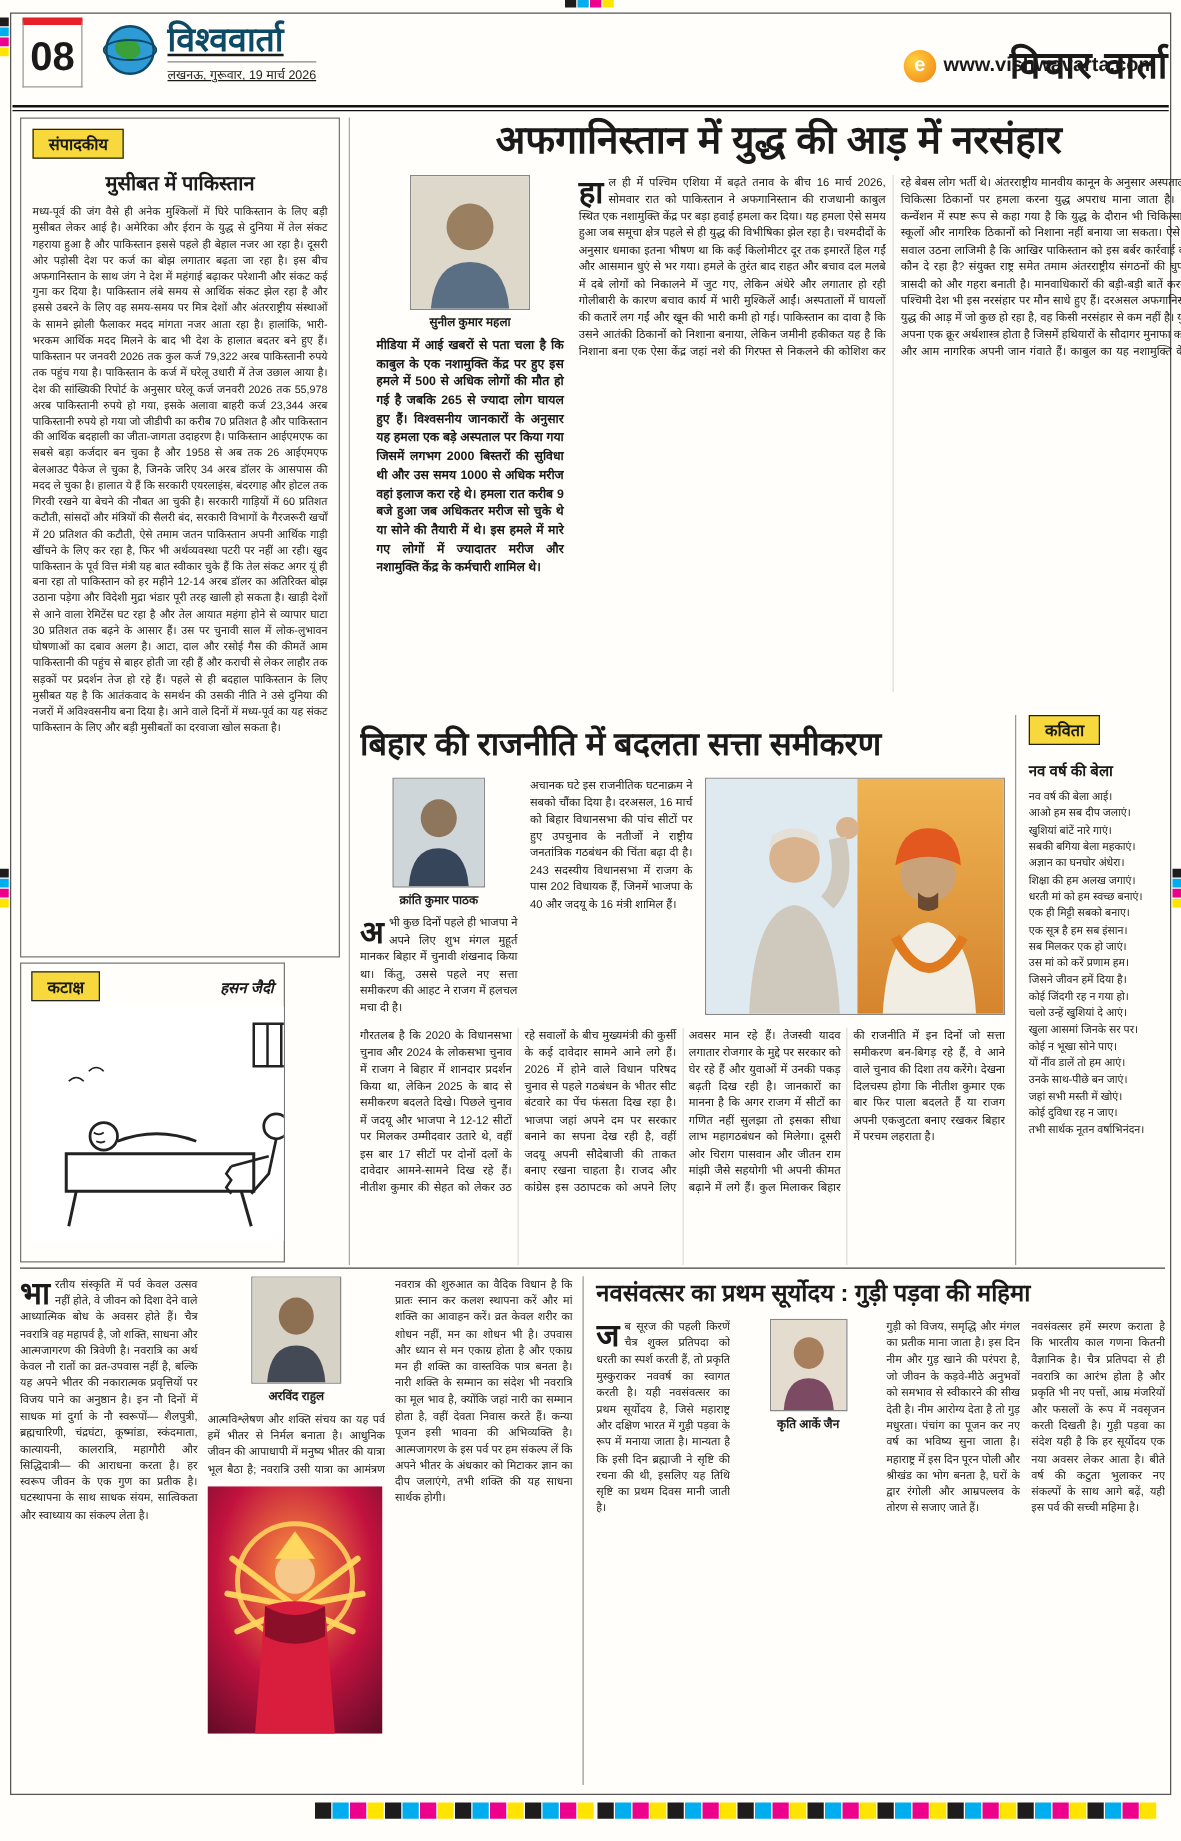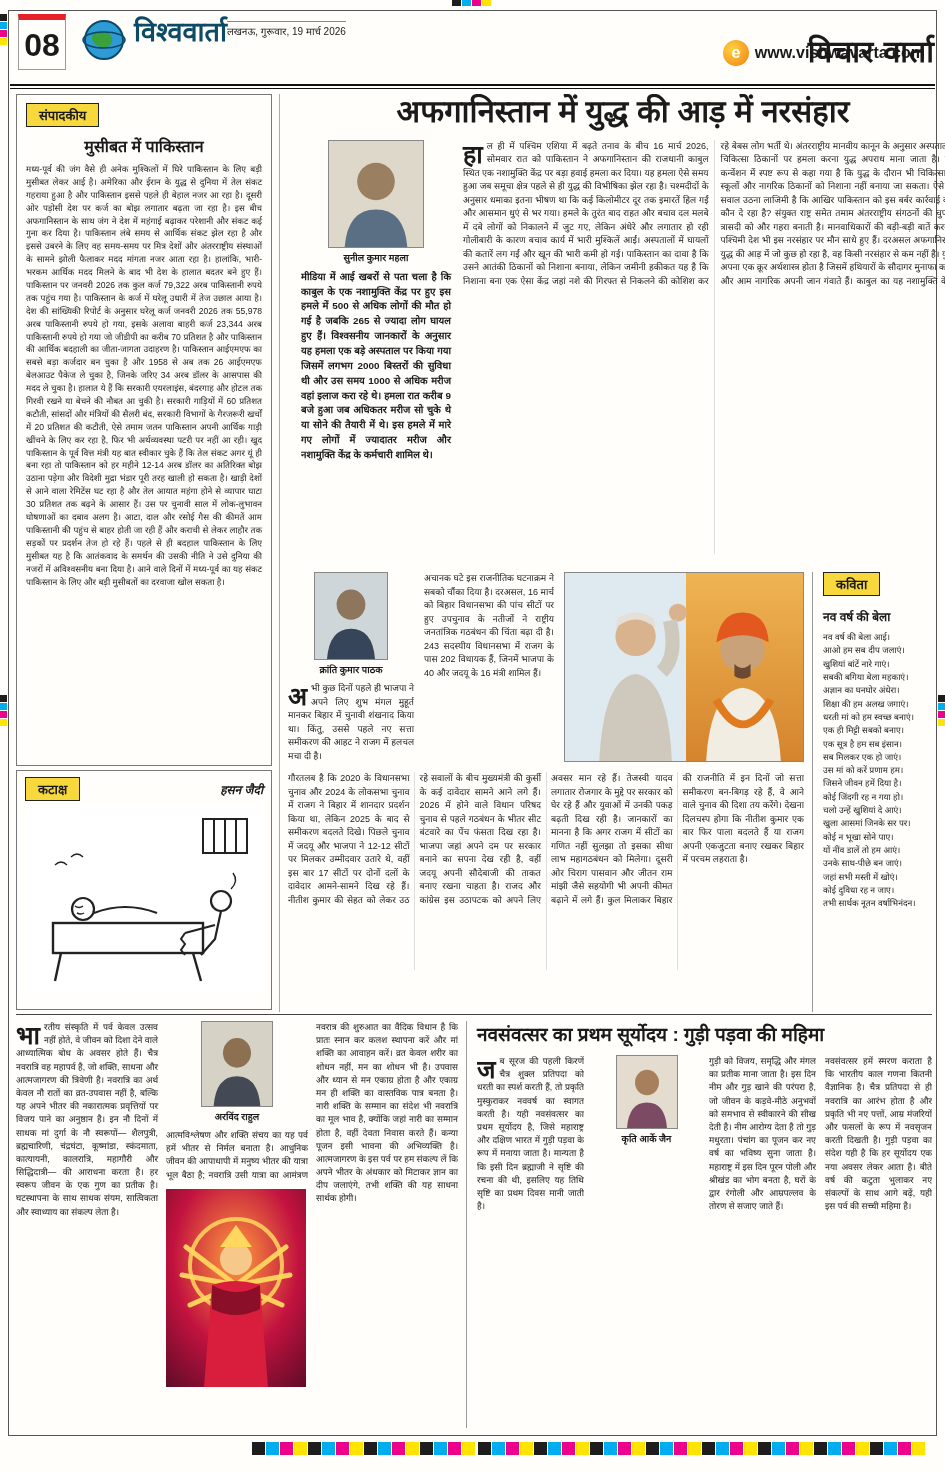--- a/index.html
+++ b/index.html
@@ -12,21 +12,21 @@
 
   
   .header { position:absolute; left:10px; top:12px; width:925px; height:74px;
             border-bottom:2px solid #111; }
   .header:after { content:""; position:absolute; left:0; right:0; bottom:-5px;
                   border-top:1px solid #111; }
   .pagenum { position:absolute; left:8px; top:2px; width:48px; height:56px;
              border:1px solid #999; border-top:6px solid #e62129;
              font-size:32px; font-weight:bold; text-align:center; line-height:50px; }
   .logo { position:absolute; left:72px; top:6px; display:flex; gap:8px; align-items:flex-start; }
-  .mastcol { display:flex; flex-direction:row; }
+  .mastcol { display:flex; flex-direction:column;text-decoration:underline; }
   .masthead { font-size:27px; font-weight:bold; color:#0d4a66; line-height:1.05; }
   .dateline { font-size:10px; color:#222; border-top:1px solid #888; margin-top:3px; padding-top:2px; }
   .center-title { position:absolute; left:0; right:0; top:18px; text-align:right;
                   font-size:30px; font-weight:bold; letter-spacing:1px; }
   .site { position:absolute; right:10px; top:28px; display:flex; align-items:center;
           gap:6px; font-size:16px; font-weight:bold; }
   .elogo { width:26px; height:26px; border-radius:50%; color:#fff; flex:none;
            background:radial-gradient(circle at 35% 35%, #ffd23f, #f07f13);
            text-align:center; line-height:26px; font-size:16px; font-weight:bold; }
 
@@ -39,21 +39,21 @@
   .jtext { text-align:justify; line-height:1.5; }
   .dropcap { float:left; font-size:25px; font-weight:bold; line-height:0.9; padding:3px 4px 0 0; }
 
   
   .editorial { position:absolute; left:16px; top:94px; width:256px; height:672px;
                padding:8px 9px; overflow:hidden; }
   .ed-title { text-align:center; font-weight:bold; font-size:16px; margin:8px 0 6px; }
   .ed-body { font-size:8.6px; }
 
   
-  .kataksha { position:absolute; left:16px; top:770px; width:256px; height:240px;
+  .kataksha { position:absolute; left:16px; top:770px; width:212px; height:240px;
               padding:6px 8px; overflow:hidden; }
   .kat-head { display:flex; justify-content:space-between; align-items:center; margin-bottom:4px; }
   .kat-artist { font-size:12px; font-weight:bold; font-style:italic; }
 
   
   .vrule1 { position:absolute; left:279px; top:94px; height:918px; border-left:1px solid #aaa; }
 
   
   .lead { position:absolute; left:301px; top:94px; width:644px; height:472px; overflow:hidden; }
   .lead-title { font-size:31px; font-weight:bold; text-align:center; line-height:1.15; margin-bottom:10px; }
@@ -217,20 +217,21 @@
         <p class="lead-intro jtext">मीडिया में आई खबरों से पता चला है कि काबुल के एक नशामुक्ति केंद्र पर हुए इस हमले में 500 से अधिक लोगों की मौत हो गई है जबकि 265 से ज्यादा लोग घायल हुए हैं। विश्वसनीय जानकारों के अनुसार यह हमला एक बड़े अस्पताल पर किया गया जिसमें लगभग 2000 बिस्तरों की सुविधा थी और उस समय 1000 से अधिक मरीज वहां इलाज करा रहे थे। हमला रात करीब 9 बजे हुआ जब अधिकतर मरीज सो चुके थे या सोने की तैयारी में थे। इस हमले में मारे गए लोगों में ज्यादातर मरीज और नशामुक्ति केंद्र के कर्मचारी शामिल थे।</p>
       </div>
       <div class="lead-body jtext">
         <p><span class="dropcap">हा</span><span>ल ही में पश्चिम एशिया में बढ़ते तनाव के बीच 16 मार्च 2026, सोमवार रात को पाकिस्तान ने अफगानिस्तान की राजधानी काबुल स्थित एक नशामुक्ति केंद्र पर बड़ा हवाई हमला कर दिया। यह हमला ऐसे समय हुआ जब समूचा क्षेत्र पहले से ही युद्ध की विभीषिका झेल रहा है। चश्मदीदों के अनुसार धमाका इतना भीषण था कि कई किलोमीटर दूर तक इमारतें हिल गईं और आसमान धुएं से भर गया। हमले के तुरंत बाद राहत और बचाव दल मलबे में दबे लोगों को निकालने में जुट गए, लेकिन अंधेरे और लगातार हो रही गोलीबारी के कारण बचाव कार्य में भारी मुश्किलें आईं। अस्पतालों में घायलों की कतारें लग गईं और खून की भारी कमी हो गई। पाकिस्तान का दावा है कि उसने आतंकी ठिकानों को निशाना बनाया, लेकिन जमीनी हकीकत यह है कि निशाना बना एक ऐसा केंद्र जहां नशे की गिरफ्त से निकलने की कोशिश कर रहे बेबस लोग भर्ती थे। अंतरराष्ट्रीय मानवीय कानून के अनुसार अस्पतालों और चिकित्सा ठिकानों पर हमला करना युद्ध अपराध माना जाता है। जिनेवा कन्वेंशन में स्पष्ट रूप से कहा गया है कि युद्ध के दौरान भी चिकित्सा केंद्रों, स्कूलों और नागरिक ठिकानों को निशाना नहीं बनाया जा सकता। ऐसे में यह सवाल उठना लाजिमी है कि आखिर पाकिस्तान को इस बर्बर कार्रवाई की छूट कौन दे रहा है? संयुक्त राष्ट्र समेत तमाम अंतरराष्ट्रीय संगठनों की चुप्पी इस त्रासदी को और गहरा बनाती है। मानवाधिकारों की बड़ी-बड़ी बातें करने वाले पश्चिमी देश भी इस नरसंहार पर मौन साधे हुए हैं। दरअसल अफगानिस्तान में युद्ध की आड़ में जो कुछ हो रहा है, वह किसी नरसंहार से कम नहीं है। युद्ध का अपना एक क्रूर अर्थशास्त्र होता है जिसमें हथियारों के सौदागर मुनाफा कमाते हैं और आम नागरिक अपनी जान गंवाते हैं। काबुल का यह नशामुक्ति केंद्र उन हजारों परिवारों की उम्मीद था जो अपने बेटों को नशे की दलदल से निकालना चाहते थे। एक ही रात में यह उम्मीद मलबे में बदल गई। जरूरत इस बात की है कि अंतरराष्ट्रीय समुदाय इस घटना की निष्पक्ष जांच कराए और दोषियों को कठघरे में खड़ा करे। यदि समय रहते युद्ध की इस विभीषिका को नहीं रोका गया तो इसकी आग पड़ोसी देशों तक पहुंचते देर नहीं लगेगी। मानवता के नाते दुनिया को चाहिए कि वह पीड़ितों के साथ खड़ी हो और युद्ध की आड़ में हो रहे इस नरसंहार को तत्काल रोके।</span></p>
         <div class="feedback">आपकी राय हमें इस मेल पर भेजें- vishwavarta.response@gmail.com</div>
       </div>
     </div>
   </div>
 
   <div class="bihar">
+    <div class="bihar-title">बिहार की राजनीति में बदलता सत्ता समीकरण</div>
     <div class="bihar-rowA">
       <div class="bihar-colA1">
         <svg class="photo" width="74" height="88" viewBox="0 0 60 68" preserveAspectRatio="none">
           <rect width="60" height="68" fill="#cfd6da"></rect>
           <circle cx="30" cy="25" r="12" fill="#8d765b"></circle>
           <path d="M10 68 Q12 44 30 44 Q48 44 50 68 Z" fill="#37455a"></path>
         </svg>
         <div class="pcaption">क्रांति कुमार पाठक</div>
         <p class="jtext"><span class="dropcap">अ</span><span>भी कुछ दिनों पहले ही भाजपा ने अपने लिए शुभ मंगल मुहूर्त मानकर बिहार में चुनावी शंखनाद किया था। किंतु, उससे पहले नए सत्ता समीकरण की आहट ने राजग में हलचल मचा दी है।</span></p>
       </div>

